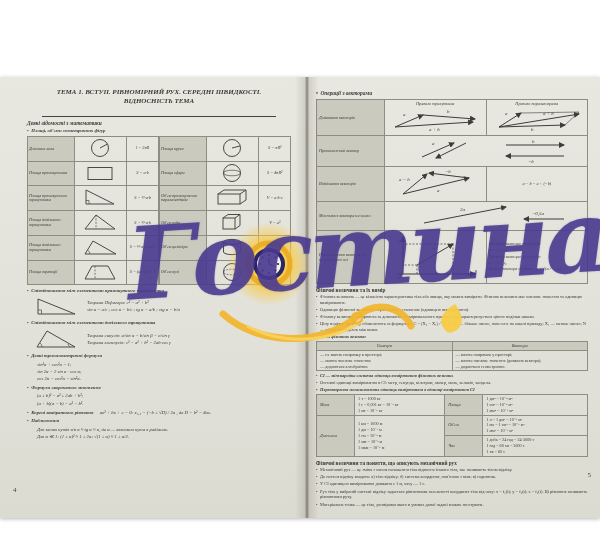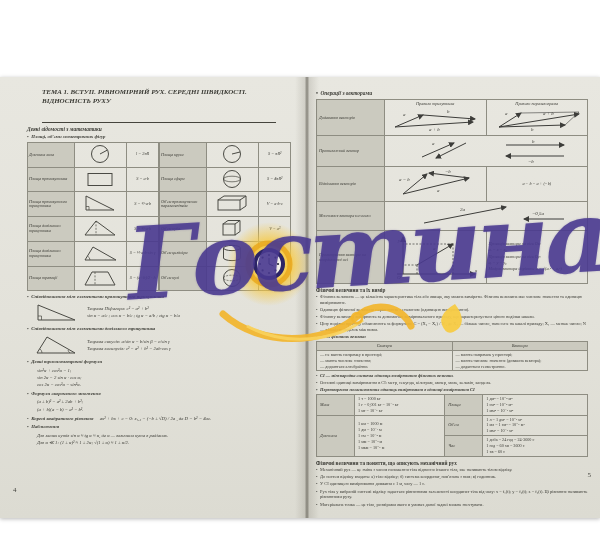--- a/index.html
+++ b/index.html
@@ -6,21 +6,21 @@
 html,body{width:600px;height:551px}
 body{position:relative;background:#ffffff;font-family:"Liberation Serif","DejaVu Serif",serif;color:#3b3b35;overflow:hidden}
 .book{position:absolute;left:0;top:77px;width:600px;height:441px;
   background:linear-gradient(180deg,#e8e7e0 0%,#e3e2da 55%,#dcdbd2 100%);
   box-shadow:0 1px 4px rgba(0,0,0,.28)}
 .spine{position:absolute;left:295px;top:0;width:24px;height:100%;
   background:linear-gradient(90deg,rgba(60,55,40,0) 0%,rgba(60,55,40,.13) 40%,rgba(40,36,25,.5) 50%,rgba(60,55,40,.13) 60%,rgba(60,55,40,0) 100%)}
 .page{position:absolute;top:0;height:100%;overflow:hidden}
 .pageL{left:0;width:298px;padding:9px 7px 0 27px}
 .pageR{left:307px;width:293px;padding:11px 12px 0 9px}
-.title{width:234px;margin:2px auto 0;font-weight:bold;font-style:italic;font-size:7px;line-height:1.3;border-bottom:1.4px solid #45443c;padding-bottom:16px}
+.title{width:234px;margin:2px auto 0;text-align:center;font-weight:bold;font-style:italic;font-size:7px;line-height:1.3;border-bottom:1.4px solid #45443c;padding-bottom:10px}
 .h1{font-weight:bold;font-style:italic;font-size:5.4px;margin-top:3px}
 .bullet{display:flex;gap:2.5px;font-size:4.8px;line-height:1.3;margin-top:1.6px}
 .bullet::before{content:"•";flex:none}
 .bhead{font-weight:bold;font-style:italic}
 .gwrap{display:flex;margin-top:2px}
 table{border-collapse:collapse}
 .gt td{border:.8px solid #8e8d82;font-size:4.1px;font-style:italic;padding:1px;height:23.5px;line-height:1.15}
 .gt .lbl{width:47px;background:#cbcabf}
 .gt .figc{width:53px;text-align:center}
 .gt .frm{width:32px;font-size:4.3px;text-align:center;white-space:pre-line}
@@ -57,21 +57,21 @@
 .orn{position:absolute;left:205px;top:220px;z-index:29;pointer-events:none}
 </style>
 </head>
 <body>
 
 <div class="book">
 
   <div class="page pageL">
     <div class="title">
       <div>ТЕМА 1. ВСТУП. РІВНОМІРНИЙ РУХ. СЕРЕДНІ ШВИДКОСТІ.</div>
-      <div>ВІДНОСНІСТЬ РУХУ</div>
+      <div>ВІДНОСНІСТЬ ТЕМА</div>
     </div>
     <div class="h1">Деякі відомості з математики</div>
     <div class="bullet bhead">
       <span>Площі, об'єми геометричних фігур</span>
     </div>
 
     <div class="gwrap">
       <table class="gt">
         <tbody>
             <tr>

